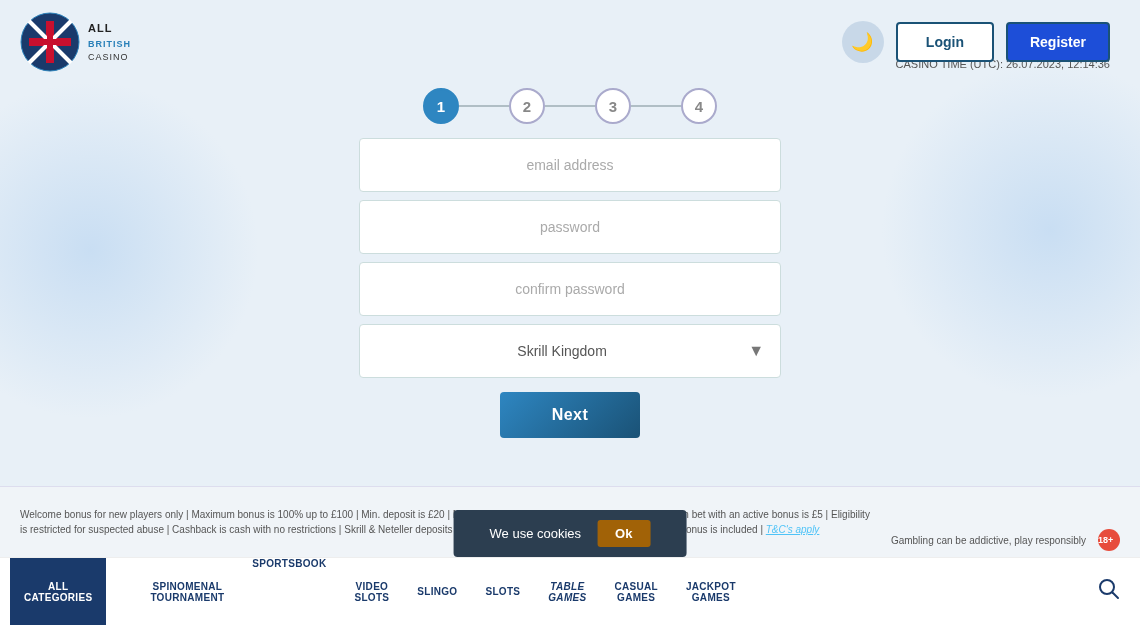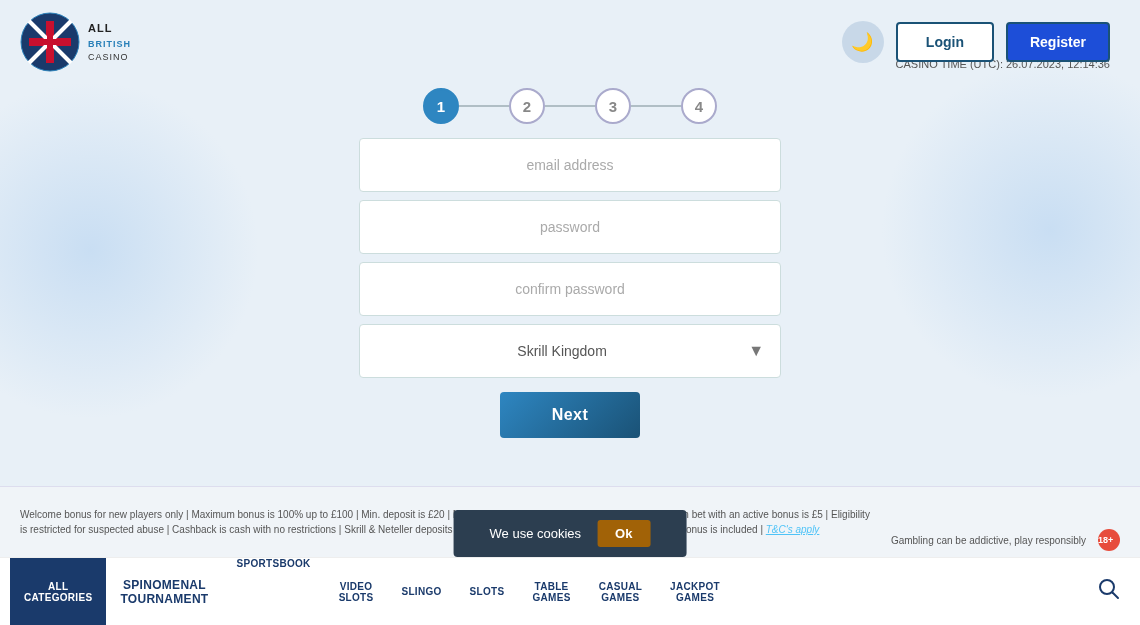--- a/index.html
+++ b/index.html
@@ -397,41 +397,41 @@
     <span class="age-badge">18+</span>
   </span>
 </div>
 
 <div class="footer-nav" style="position:absolute; bottom:0; left:0; right:0; background:white; display:flex; align-items:center; padding:0 10px; height:68px; border-top:1px solid #eee; z-index:10;">
 
   <div class="nav-item active" style="background:#1a3a6b;color:white;padding:0 14px;height:100%;display:flex;flex-direction:column;align-items:center;justify-content:center;font-size:10px;font-weight:bold;text-align:center;white-space:pre;">
     <span>ALL<br>CATEGORIES</span>
   </div>
 
-  <div class="nav-item" style="padding:0 14px;height:100%;display:flex;flex-direction:column;align-items:center;justify-content:center;font-size:12px;font-weight:bold;text-align:center;color:#1a3a6b;">
+  <div class="nav-item" style="padding:0 14px;height:100%;display:flex;flex-direction:column;align-items:center;justify-content:center;font-size:10px;font-weight:bold;text-align:center;color:#1a3a6b;margin-left:30px;">
     <span>SPINOMENAL<br>TOURNAMENT</span>
   </div>
 
   <div class="nav-item" style="padding:0 14px;height:100%;display:flex;flex-direction:column;align-items:center;justify-content:flex-start;font-size:10px;font-weight:bold;text-align:center;color:#1a3a6b;">
     <span>SPORTSBOOK</span>
   </div>
 
   <div class="nav-item" style="padding:0 14px;height:100%;display:flex;flex-direction:column;align-items:center;justify-content:center;font-size:10px;font-weight:bold;text-align:center;color:#1a3a6b;">
     <span>VIDEO<br>SLOTS</span>
   </div>
 
   <div class="nav-item" style="padding:0 14px;height:100%;display:flex;flex-direction:column;align-items:center;justify-content:center;font-size:10px;font-weight:bold;text-align:center;color:#1a3a6b;">
     <span>SLINGO</span>
   </div>
 
   <div class="nav-item" style="padding:0 14px;height:100%;display:flex;flex-direction:column;align-items:center;justify-content:center;font-size:10px;font-weight:bold;text-align:center;color:#1a3a6b;">
     <span>SLOTS</span>
   </div>
 
-  <div class="nav-item" style="padding:0 14px;height:100%;display:flex;flex-direction:column;align-items:flex-start;justify-content:center;font-size:10px;font-weight:bold;text-align:center;color:#1a3a6b;">
+  <div class="nav-item" style="padding:0 14px;height:100%;display:flex;flex-direction:column;align-items:flex-start;justify-content:center;font-size:10px;font-weight:bold;text-align:center;color:#1a3a6b;font-style:italic;">
     <span>TABLE<br>GAMES</span>
   </div>
 
   <div class="nav-item" style="padding:0 14px;height:100%;display:flex;flex-direction:column;align-items:center;justify-content:center;font-size:10px;font-weight:bold;text-align:center;color:#1a3a6b;">
     <span>CASUAL<br>GAMES</span>
   </div>
 
   <div class="nav-item" style="padding:0 14px;height:100%;display:flex;flex-direction:column;align-items:center;justify-content:center;font-size:10px;font-weight:bold;text-align:center;color:#1a3a6b;">
     <span>JACKPOT<br>GAMES</span>
   </div>

